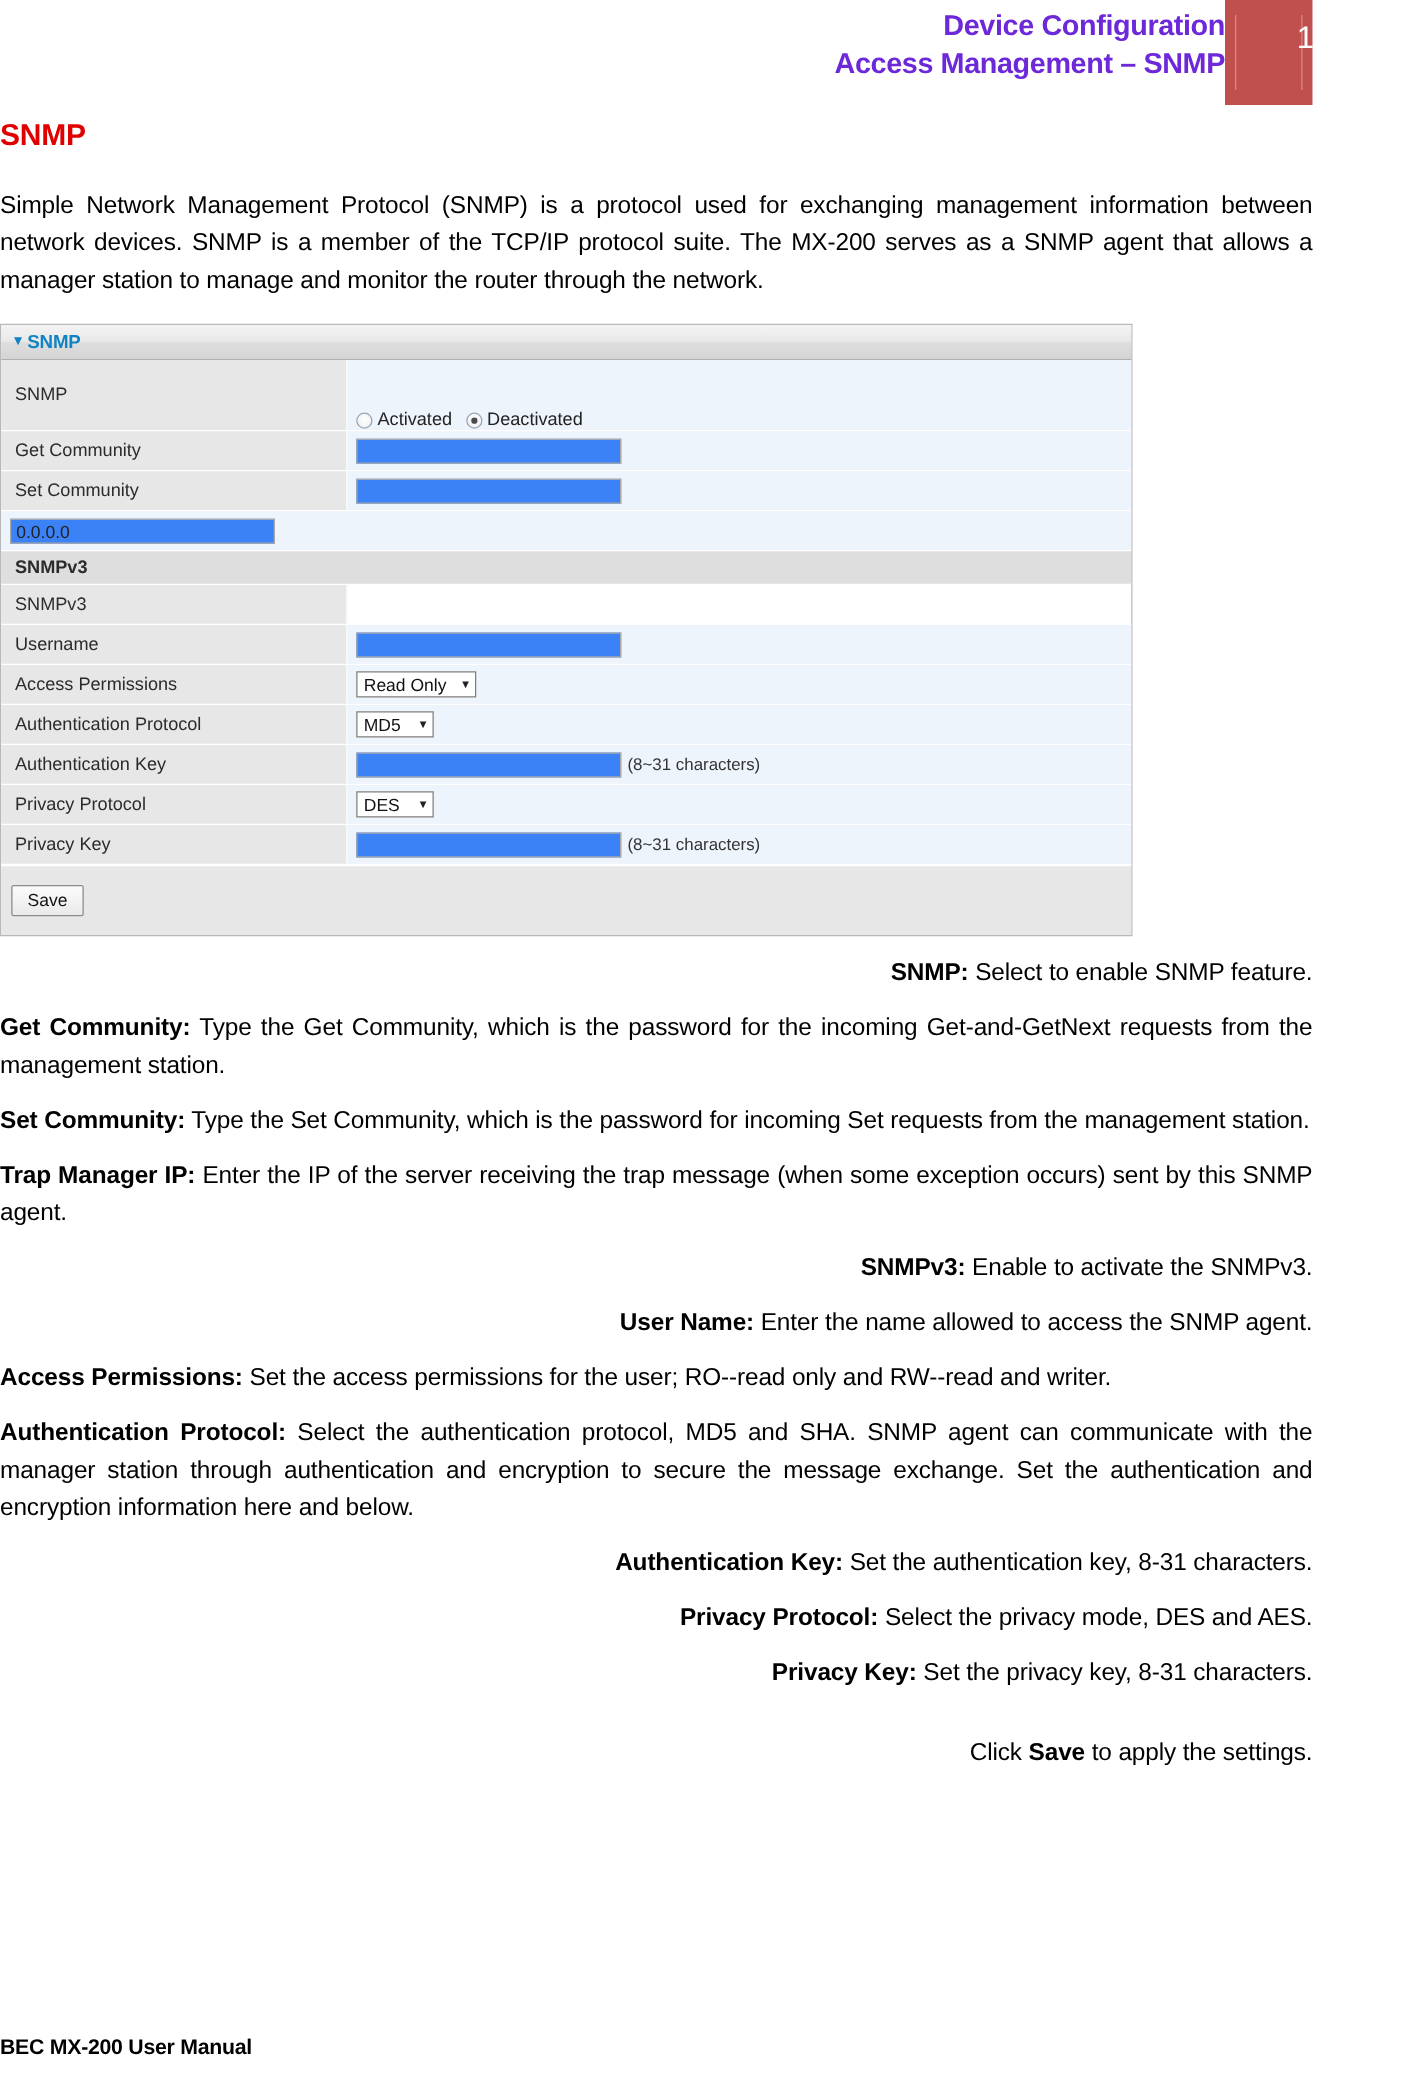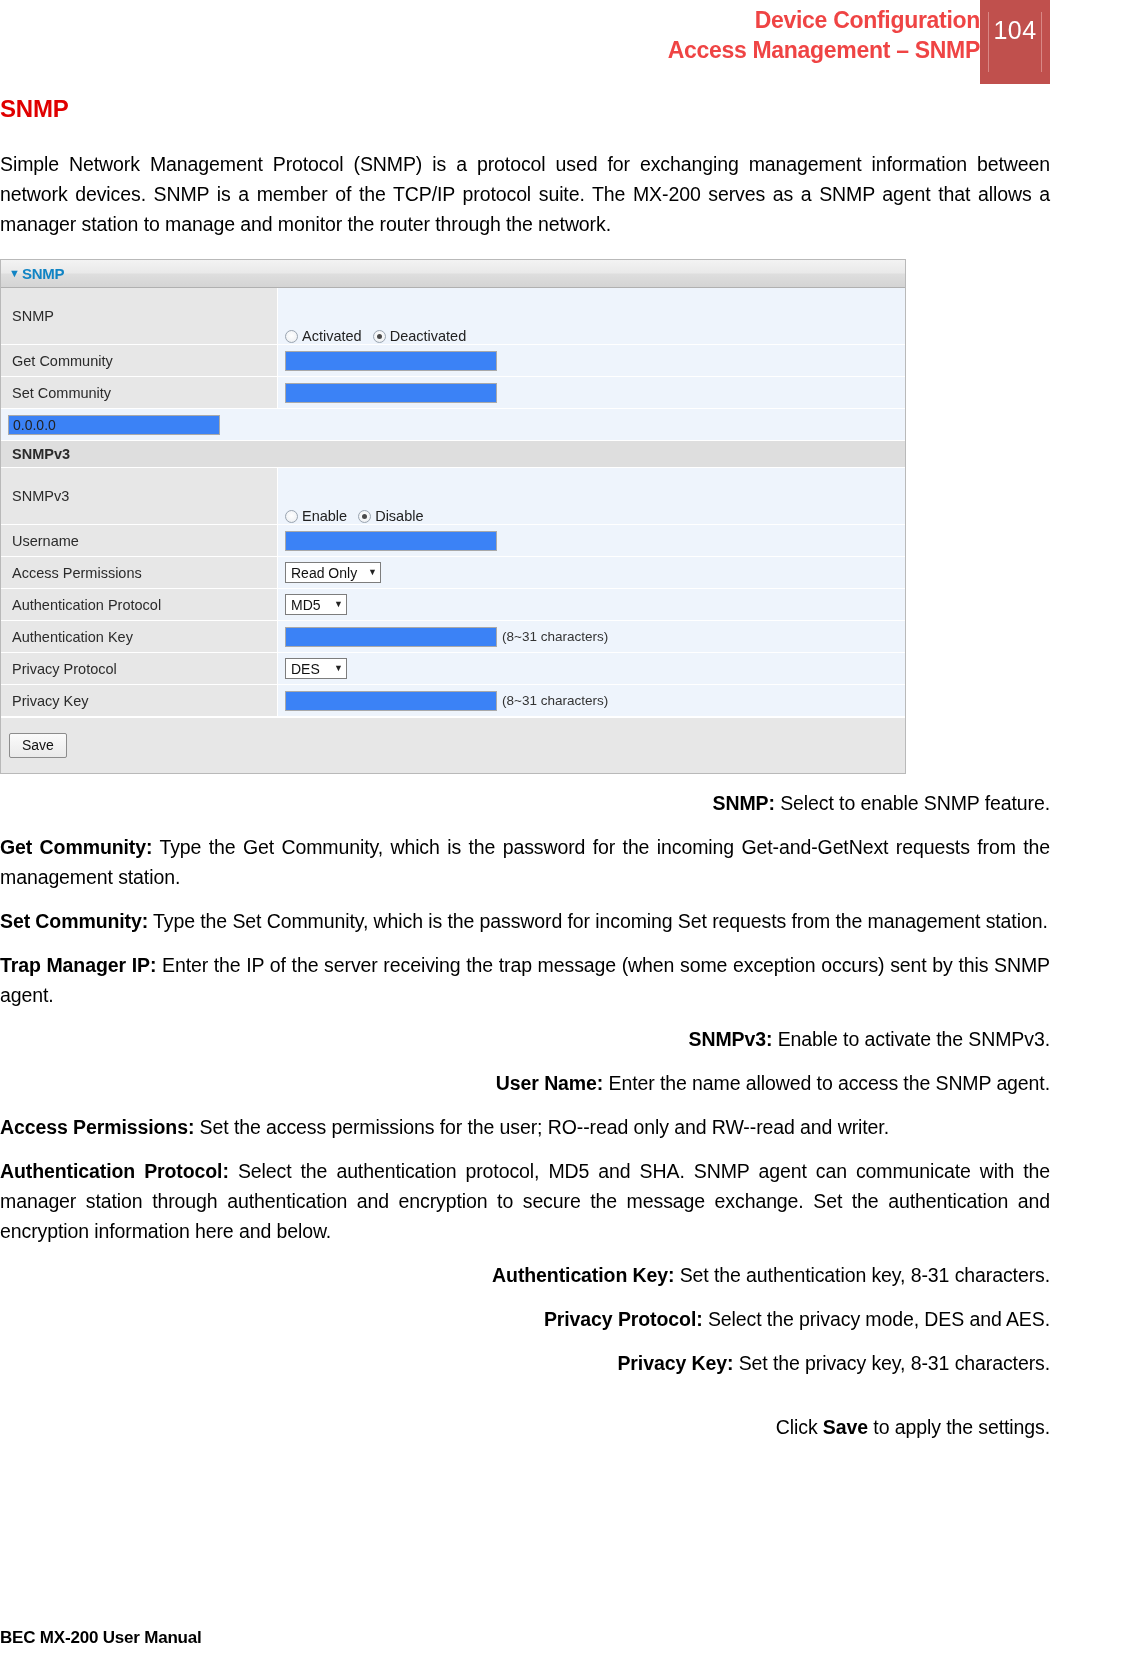--- a/index.html
+++ b/index.html
@@ -26,21 +26,21 @@
   }
   .header-titles {
     position: absolute;
     right: 146px;
     top: 5px;
     text-align: right;
     font-weight: bold;
     font-size: 23px;
     line-height: 30px;
     letter-spacing: -0.3px;
-    color: #ef4444;
+    color: #6d28d9;
   }
   .header-title-line { display: block; white-space: nowrap; }
 
   .page-num-box {
     position: absolute;
     left: 980px;
     top: 0px;
     width: 70px;
     height: 84px;
     background: #c0504d;
@@ -57,20 +57,21 @@
   }
   .page-num-text {
     position: absolute;
     width: 100%;
     top: 16px;
     text-align: center;
     color: #ffffff;
     font-size: 25px;
     font-weight: normal;
     letter-spacing: 0.5px;
+    padding-left: 44px;
   }
 
   
   .content {
     position: absolute;
     left: 0;
     top: 95px;
     width: 1050px;
   }
   h1.section-title {
@@ -308,32 +309,20 @@
     <div class="frow">
       <div class="fcell-value">
         <div class="text-input">0.0.0.0</div>
       </div>
     </div>
 
     <div class="section-row">SNMPv3</div>
 
     <div class="frow">
       <div class="fcell-label">SNMPv3</div>
-      <div class="fcell-value">
-        <div class="radio-group">
-          <label class="radio-opt">
-            <span class="radio-dot"></span>
-            <span class="radio-label">Enable</span>
-          </label>
-          <label class="radio-opt">
-            <span class="radio-dot checked"></span>
-            <span class="radio-label">Disable</span>
-          </label>
-        </div>
-      </div>
     </div>
 
     <div class="frow">
       <div class="fcell-label">Username</div>
       <div class="fcell-value">
         <div class="text-input"></div>
       </div>
     </div>
 
     <div class="frow">

